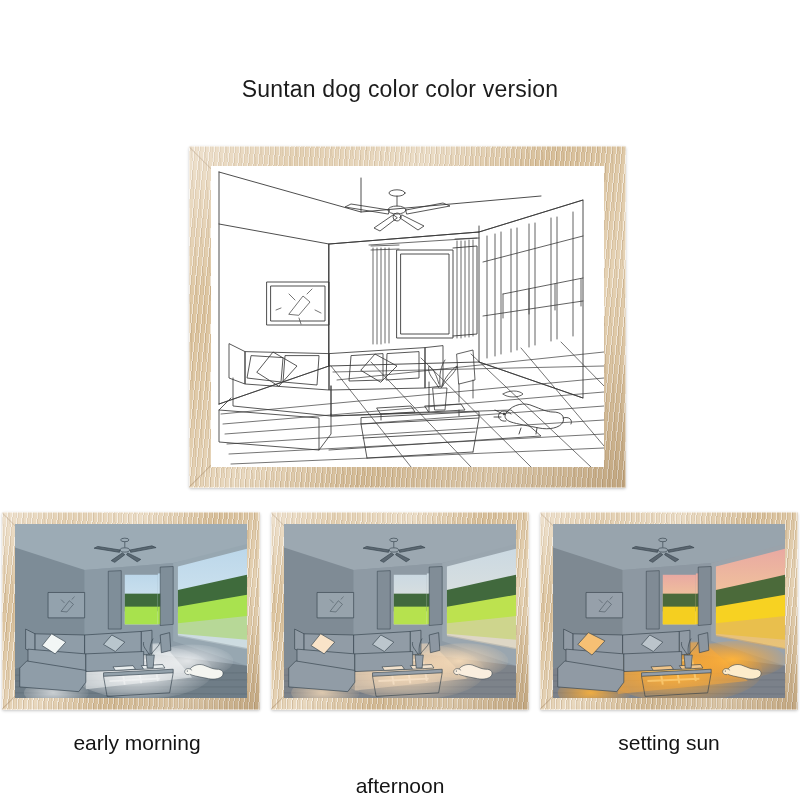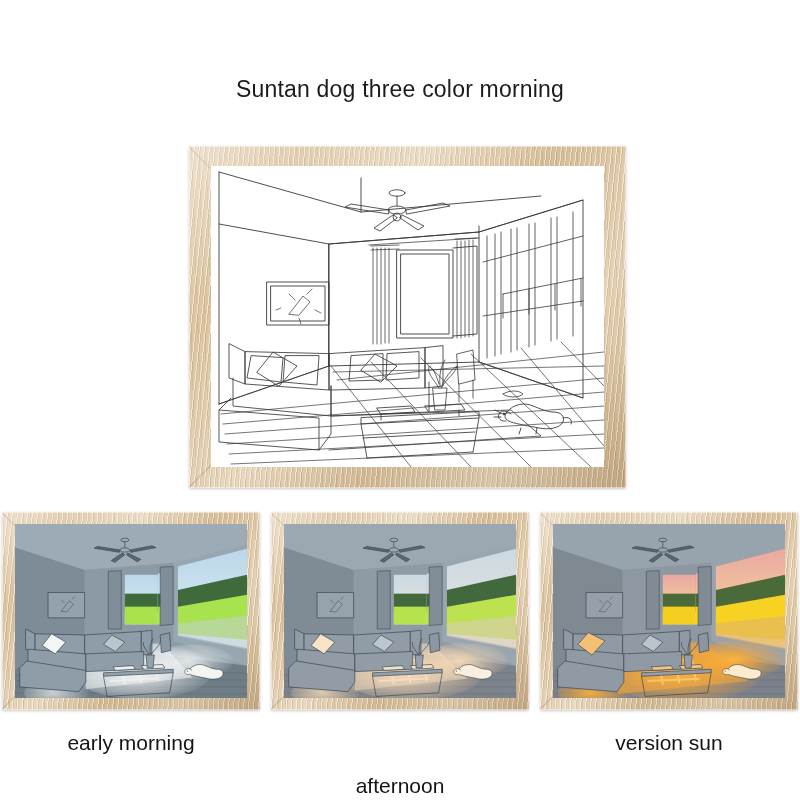--- a/index.html
+++ b/index.html
@@ -43,31 +43,31 @@
   #mainFrame .inner{left:22px;top:20px;right:22px;bottom:21px;}
 
   
   .small{top:512px;width:258px;height:198px;}
   .small .inner{left:13px;top:12px;right:13px;bottom:12px;}
   #f1{left:2px;} #f2{left:271px;} #f3{left:540px;}
 
   .caption{
     position:absolute;top:731px;font-size:21px;color:#141414;text-align:center;
   }
-  #c1{left:2px;width:258px;}
+  #c1{left:8px;width:258px;}
   #c2{left:271px;width:258px;margin-top:43px;}
   #c3{left:540px;width:258px;}
 
   
   .scene{position:absolute;inset:0;display:block;}
 </style>
 </head>
 <body>
 
-<div class="title">Suntan dog three color morning</div>
+<div class="title">Suntan dog color color version</div>
 
 <div class="frame" id="mainFrame">
   <div class="wood"></div>
   <div class="mitre">
     <i style="left:0;top:0;width:32px;transform:rotate(45deg)"></i>
 
     <i style="left:0;bottom:0;width:32px;transform:rotate(-45deg);transform-origin:0 100%"></i>
 
   </div>
   <div class="bevel"></div>
@@ -509,13 +509,13 @@
           <path d="M300 248 C296 244 290 244 288 248 C286 252 290 256 295 255" fill="#fdeccb" stroke="#3d4952" stroke-width="1"></path>
           <circle cx="292" cy="249" r="1" fill="#36424c"></circle>
         </g>
       </g>
     </svg>
   </div>
 </div>
 
 <div class="caption" id="c1">early morning</div>
 <div class="caption" id="c2">afternoon</div>
-<div class="caption" id="c3">version sun</div>
+<div class="caption" id="c3">setting sun</div>
 
 </body></html>

